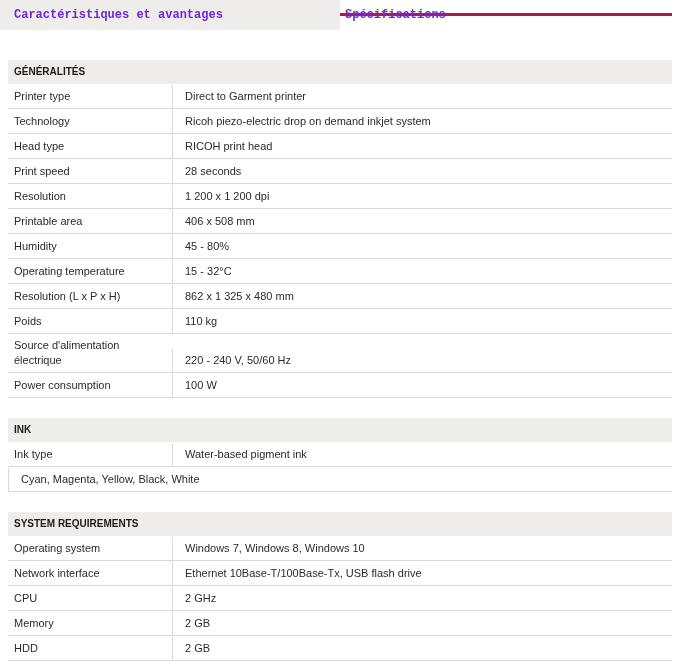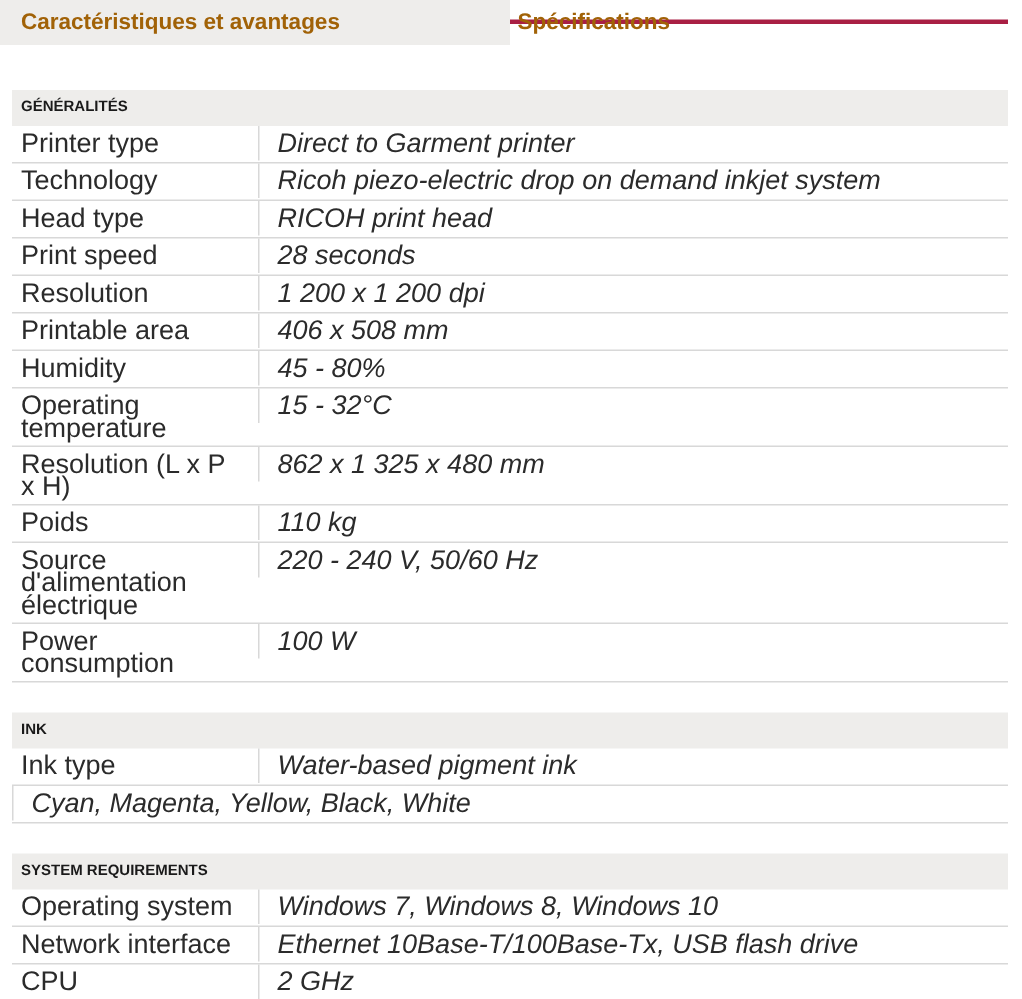--- a/index.html
+++ b/index.html
@@ -14,26 +14,27 @@
   :root { --accent: #a91f44; --bar-gray: #eeedeb; --line-gray: #d8d8d8; }
 
   
   .tabbar {
     display: flex;
     height: 33px;
     align-items: stretch;
   }
   .tab {
     font-weight: bold;
-    font-size: 15px;
-    color: #a16207;
+    font-size: 12px;
+    color: #6d28d9;
     line-height: 30px;
     height: 30px;
     cursor: pointer;
     white-space: nowrap;
+    font-family: Liberation Mono, monospace;
   }
   .tab-inactive {
     width: 340px;
     background: var(--bar-gray);
     padding-left: 14px;
   }
   .tab-active {
     flex: 1;
     background: #ffffff;
     padding-left: 5px;
@@ -52,40 +53,39 @@
     height: 24px;
     line-height: 24px;
     background: var(--bar-gray);
     font-weight: bold;
     font-size: 10px;
     color: #1a1a1a;
     padding-left: 6px;
   }
   .spec-row {
     display: flex;
-    align-items: flex-start;
+    align-items: flex-end;
     min-height: 25px;
     border-bottom: 1px solid var(--line-gray);
-    font-size: 18px;
+    font-size: 11px;
     line-height: 15px;
   }
   .spec-label {
     width: 164px;
     flex: 0 0 164px;
     padding: 4px 10px 4px 6px;
     display: flex;
     align-items: center;
   }
   .spec-value {
     flex: 1;
     border-left: 1px solid var(--line-gray);
     padding: 4px 6px 4px 12px;
     display: flex;
     align-items: center;
-    font-style: italic;
   }
 </style>
 </head>
 <body>
 
 <div class="tabbar">
   <div class="tab tab-inactive">Caractéristiques et avantages</div>
   <div class="tab tab-active">Spécifications</div>
 </div>
 

